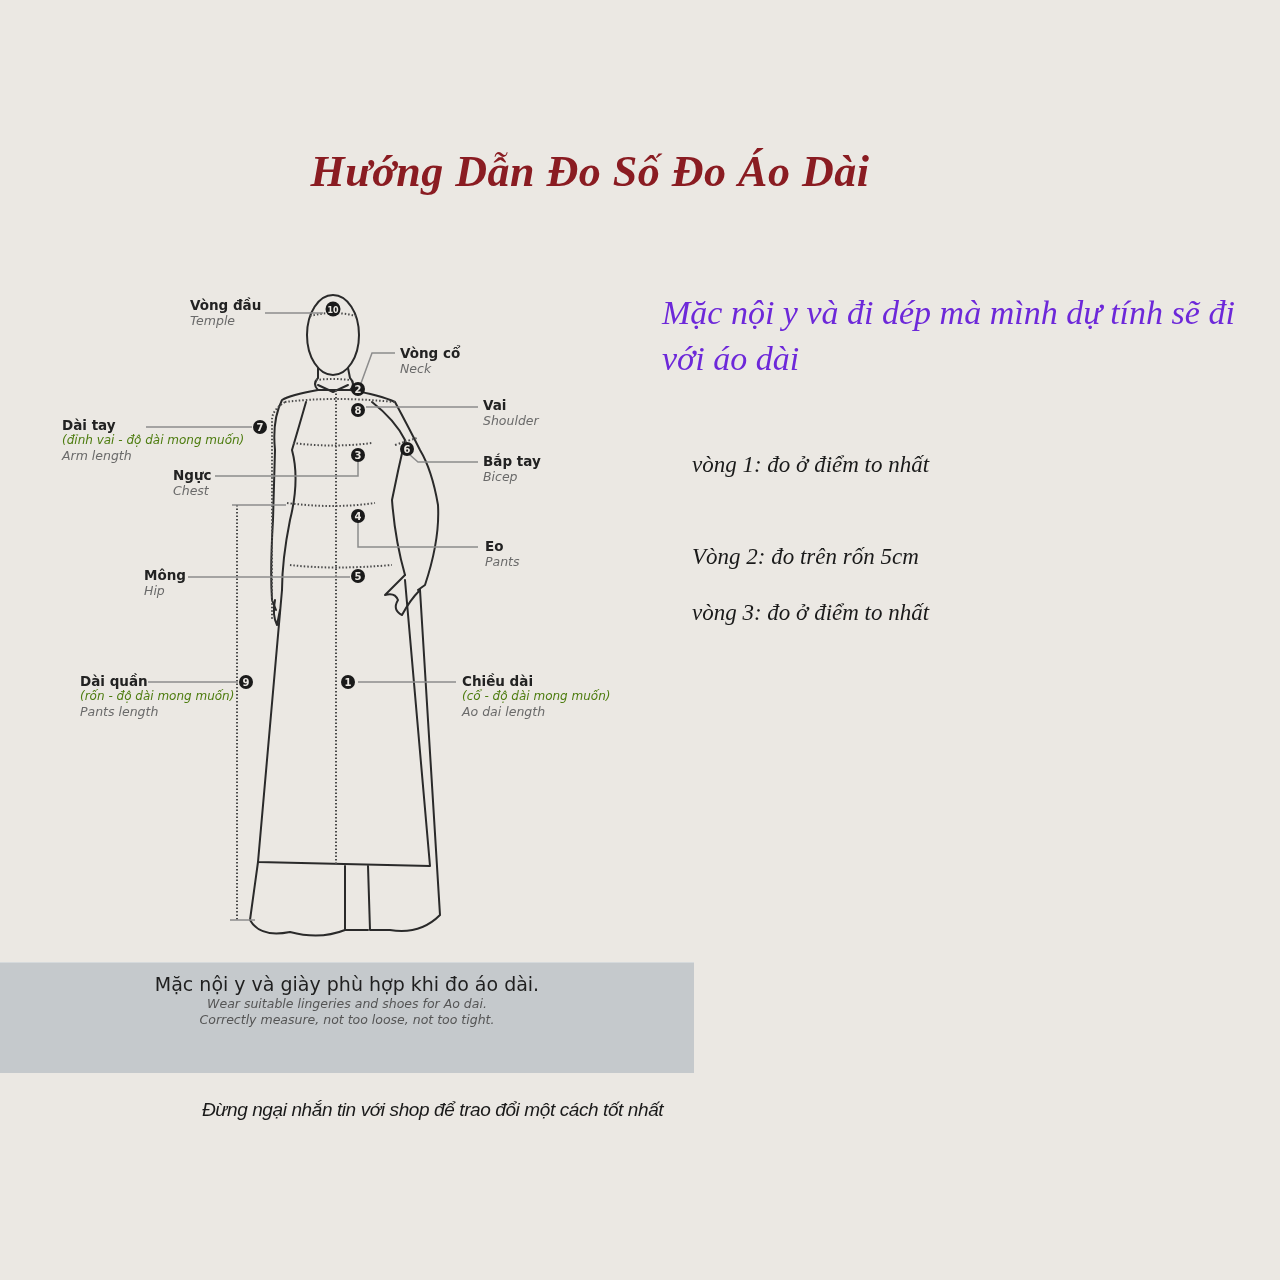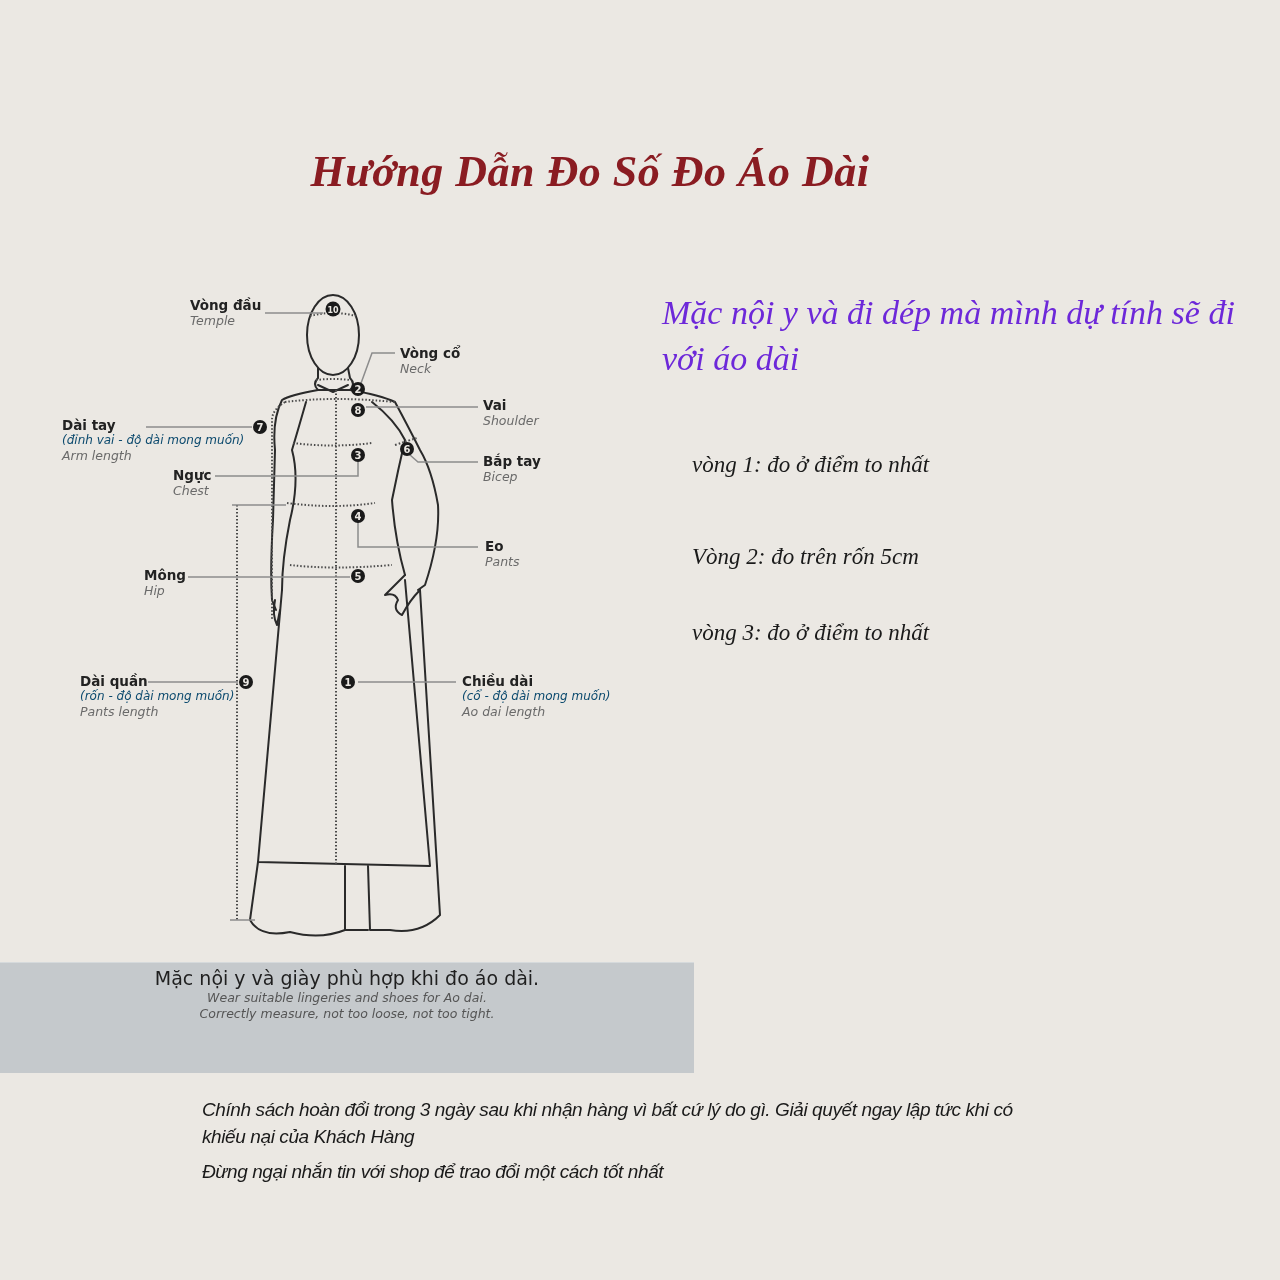--- a/index.html
+++ b/index.html
@@ -11,38 +11,38 @@
   }
   .title {
     position: absolute; left: 0; width: 1180px; top: 146px;
     text-align: center;
     font-family: "Liberation Serif", serif; font-style: italic; font-weight: bold;
     font-size: 44px; color: #8a1c22; letter-spacing: 0.5px;
   }
   .figure-svg { position: absolute; left: 0; top: 0; width: 1280px; height: 960px; }
   .lbl { position: absolute; font-family: "DejaVu Sans", sans-serif; line-height: 1.2; }
   .lbl .vi { font-weight: bold; font-size: 13.5px; color: #222; display: block; }
-  .lbl .note { font-style: italic; font-size: 12px; color: #0c4a6e; display: block; }
+  .lbl .note { font-style: italic; font-size: 12px; color: #4d7c0f; display: block; }
   .lbl .en { font-style: italic; font-size: 12.5px; color: #6a6a6a; display: block; }
 
   .instructions {
     position: absolute; left: 662px; top: 290px; width: 600px;
     font-family: "Liberation Serif", serif; font-style: italic;
     font-size: 34px; line-height: 46px; color: #6d28d9;
   }
   .rule { position: absolute; left: 686px; font-family: "Liberation Serif", serif; font-style: italic;
     font-size: 23px; color: #1a1a1a; white-space: nowrap; margin-left: 6px; }
 
   .banner {
     position: absolute; left: 0; top: 962px; width: 694px; height: 110px;
     background: #c5c9cc; border-top: 1px solid #d6dadc; text-align: center;
   }
   .banner .b-vi { font-family: "DejaVu Sans", sans-serif; font-size: 19px; color: #1f1f1f; display: block; }
   .banner .b-en { font-family: "DejaVu Sans", sans-serif; font-style: italic; font-size: 12.5px; color: #555; display: block; text-align: center; }
-  .banner .line1 { margin-top: 4px; }
+  .banner .line1 { margin-top: 10px; }
   .banner .line2 { margin-top: 1px; }
   .banner .line3 { margin-top: 5px; }
   .banner .line4 { margin-top: 1px; }
 
   .footer {
     position: absolute; left: 202px; top: 1096px; width: 820px;
     font-family: "Liberation Sans", sans-serif; font-style: italic;
     font-size: 19px; color: #1a1a1a; letter-spacing: -0.4px;
   }
   .footer p { margin: 0 0 8px 0; line-height: 27px; }
@@ -189,24 +189,23 @@
 </div>
 <div class="lbl" style="left:462px; top:673px;">
   <span class="vi">Chiều dài</span>
   <span class="note">(cổ - độ dài mong muốn)</span>
   <span class="en">Ao dai length</span>
 </div>
 
 <div class="instructions">Mặc nội y và đi dép mà mình dự tính sẽ đi với áo dài</div>
 <div class="rule" style="top:452px;">vòng 1: đo ở điểm to nhất</div>
 <div class="rule" style="top:544px;">Vòng 2: đo trên rốn 5cm</div>
-<div class="rule" style="top:620px;font-style:italic;">vòng 3: đo ở điểm to nhất</div>
+<div class="rule" style="top:600px;font-style:italic;">vòng 3: đo ở điểm to nhất</div>
 
 <div class="banner">
   <span class="b-vi line1">Mặc nội y và giày phù hợp khi đo áo dài.</span>
   <span class="b-en line2">Wear suitable lingeries and shoes for Ao dai.</span>
   <span class="b-en line4">Correctly measure, not too loose, not too tight.</span>
 </div>
 
 <div class="footer">
-  <p>Chính sách hoàn đổi trong 3 ngày sau khi nhận hàng vì bất cứ lý do gì. Giải quyết ngay lập tức khi có khiếu nại của Khách Hàng</p>
   <p>Đừng ngại nhắn tin với shop để trao đổi một cách tốt nhất</p>
 </div>
 
 </body></html>

